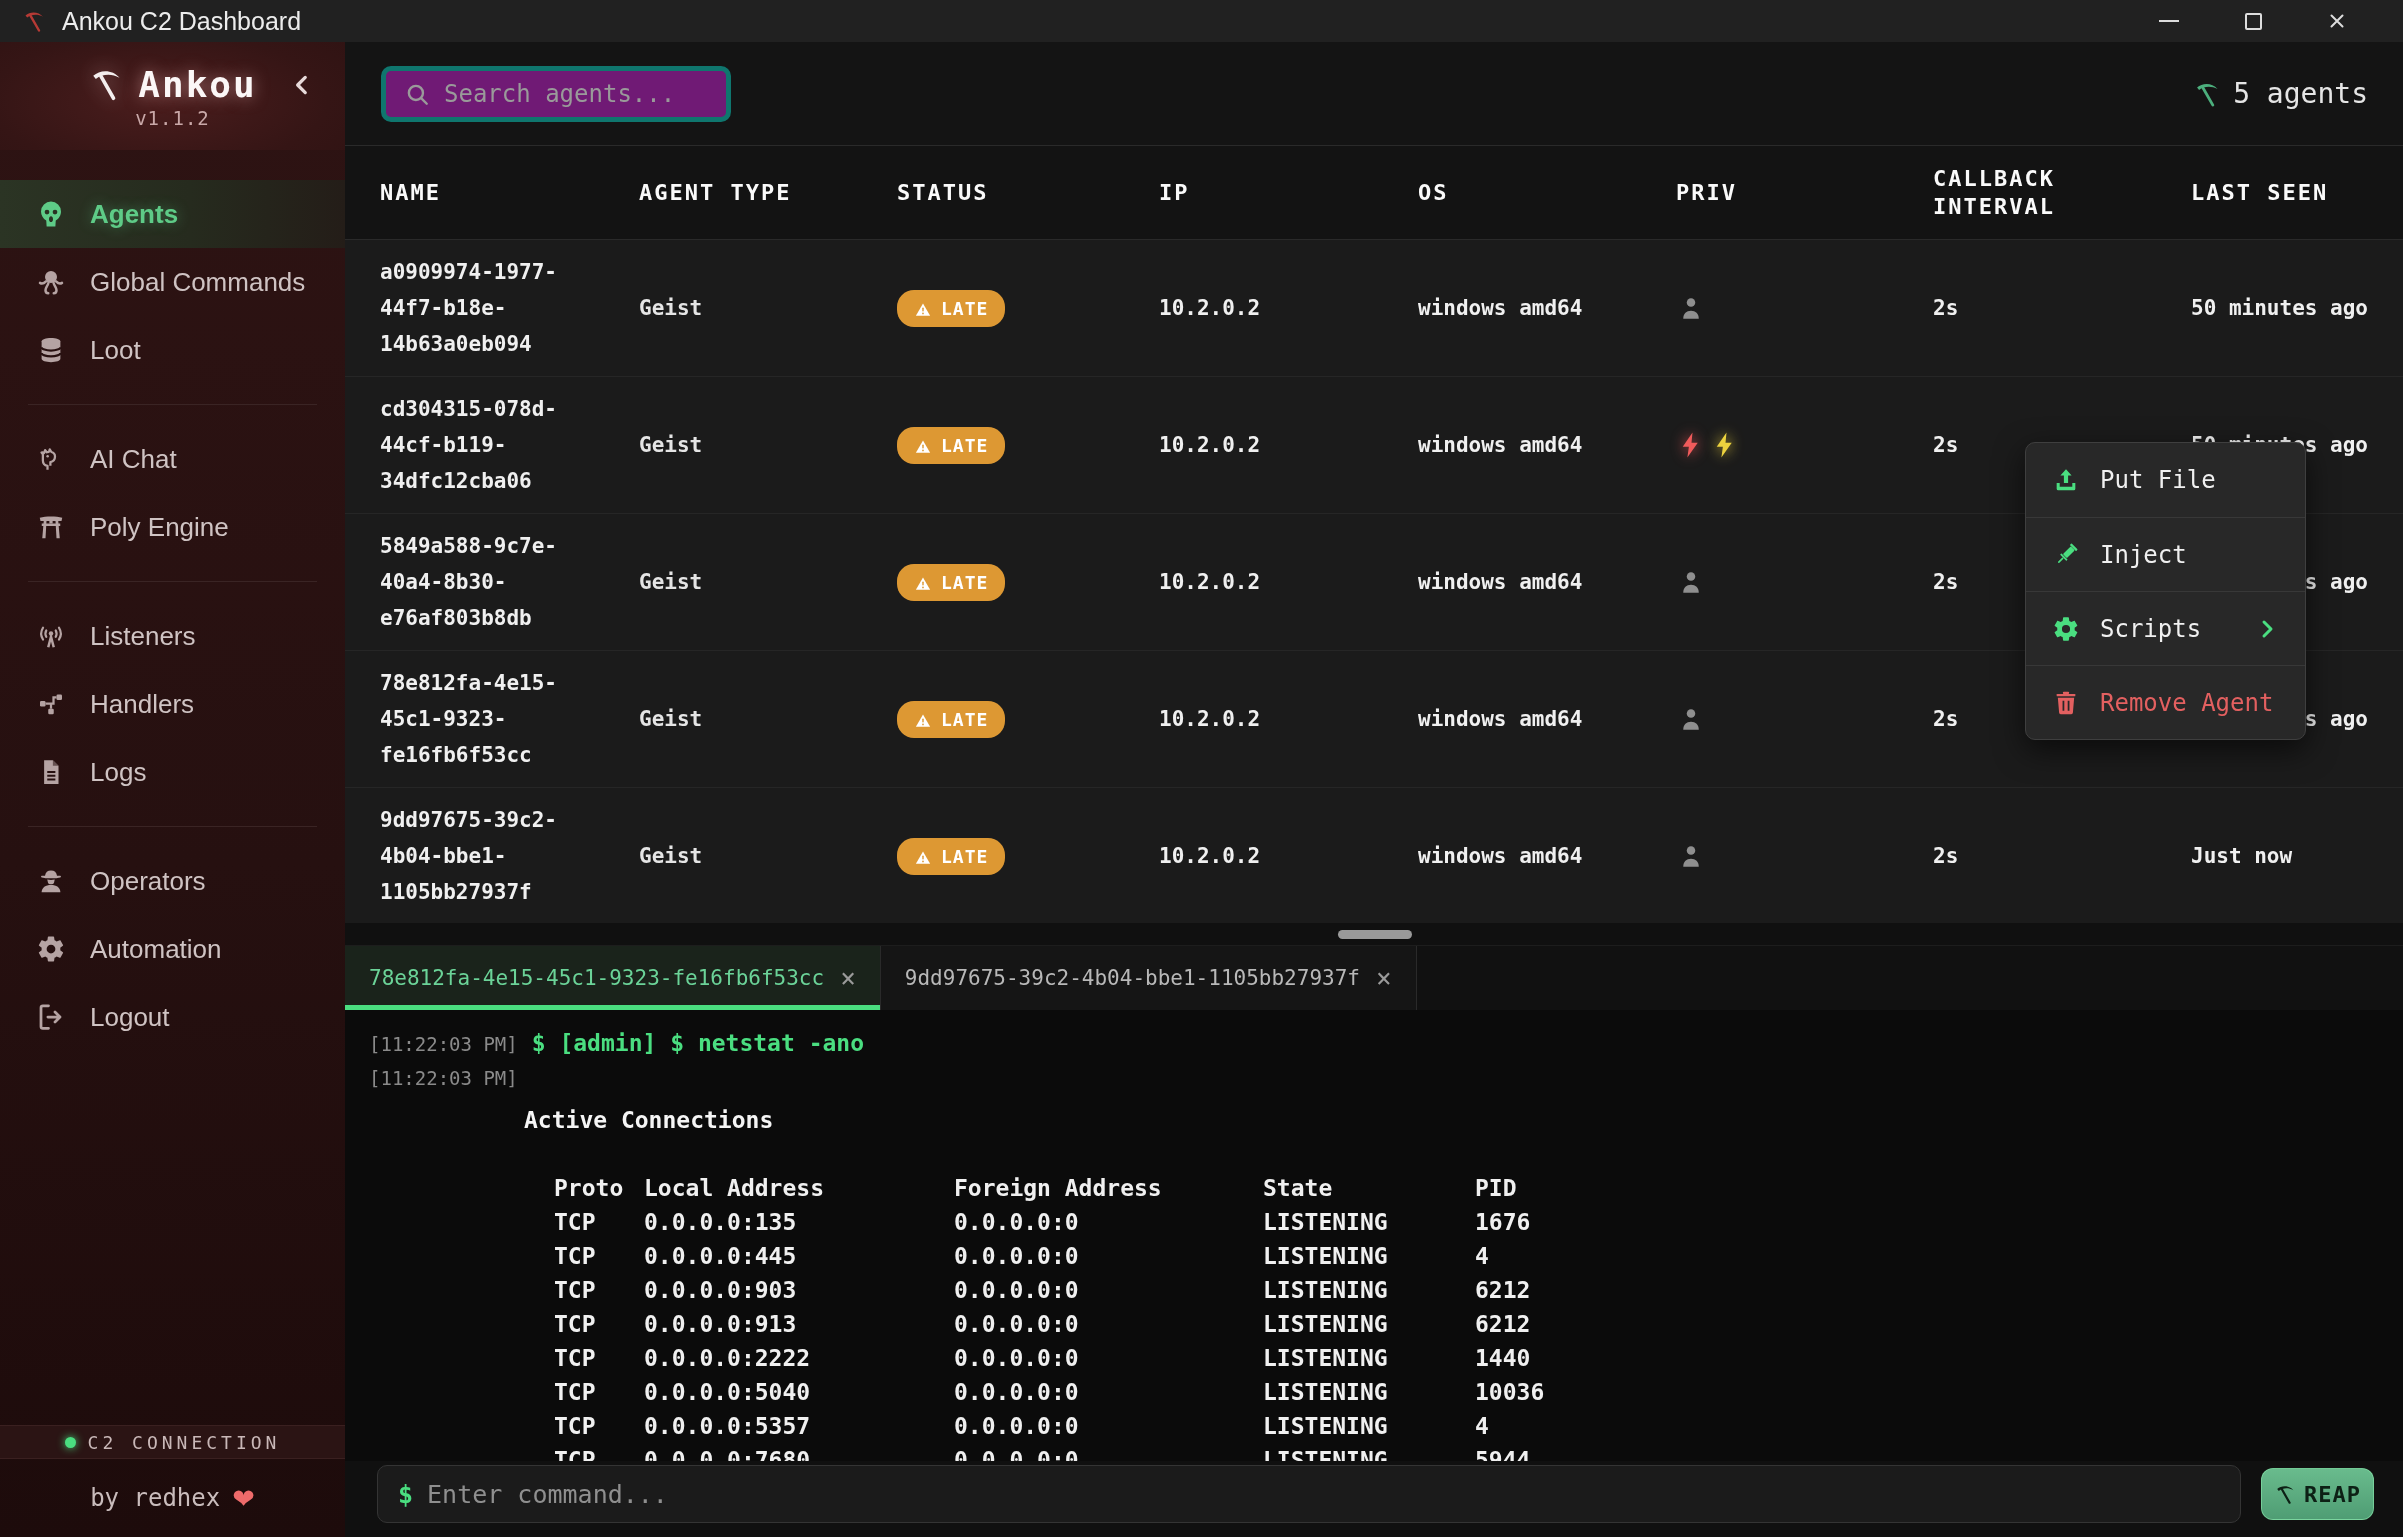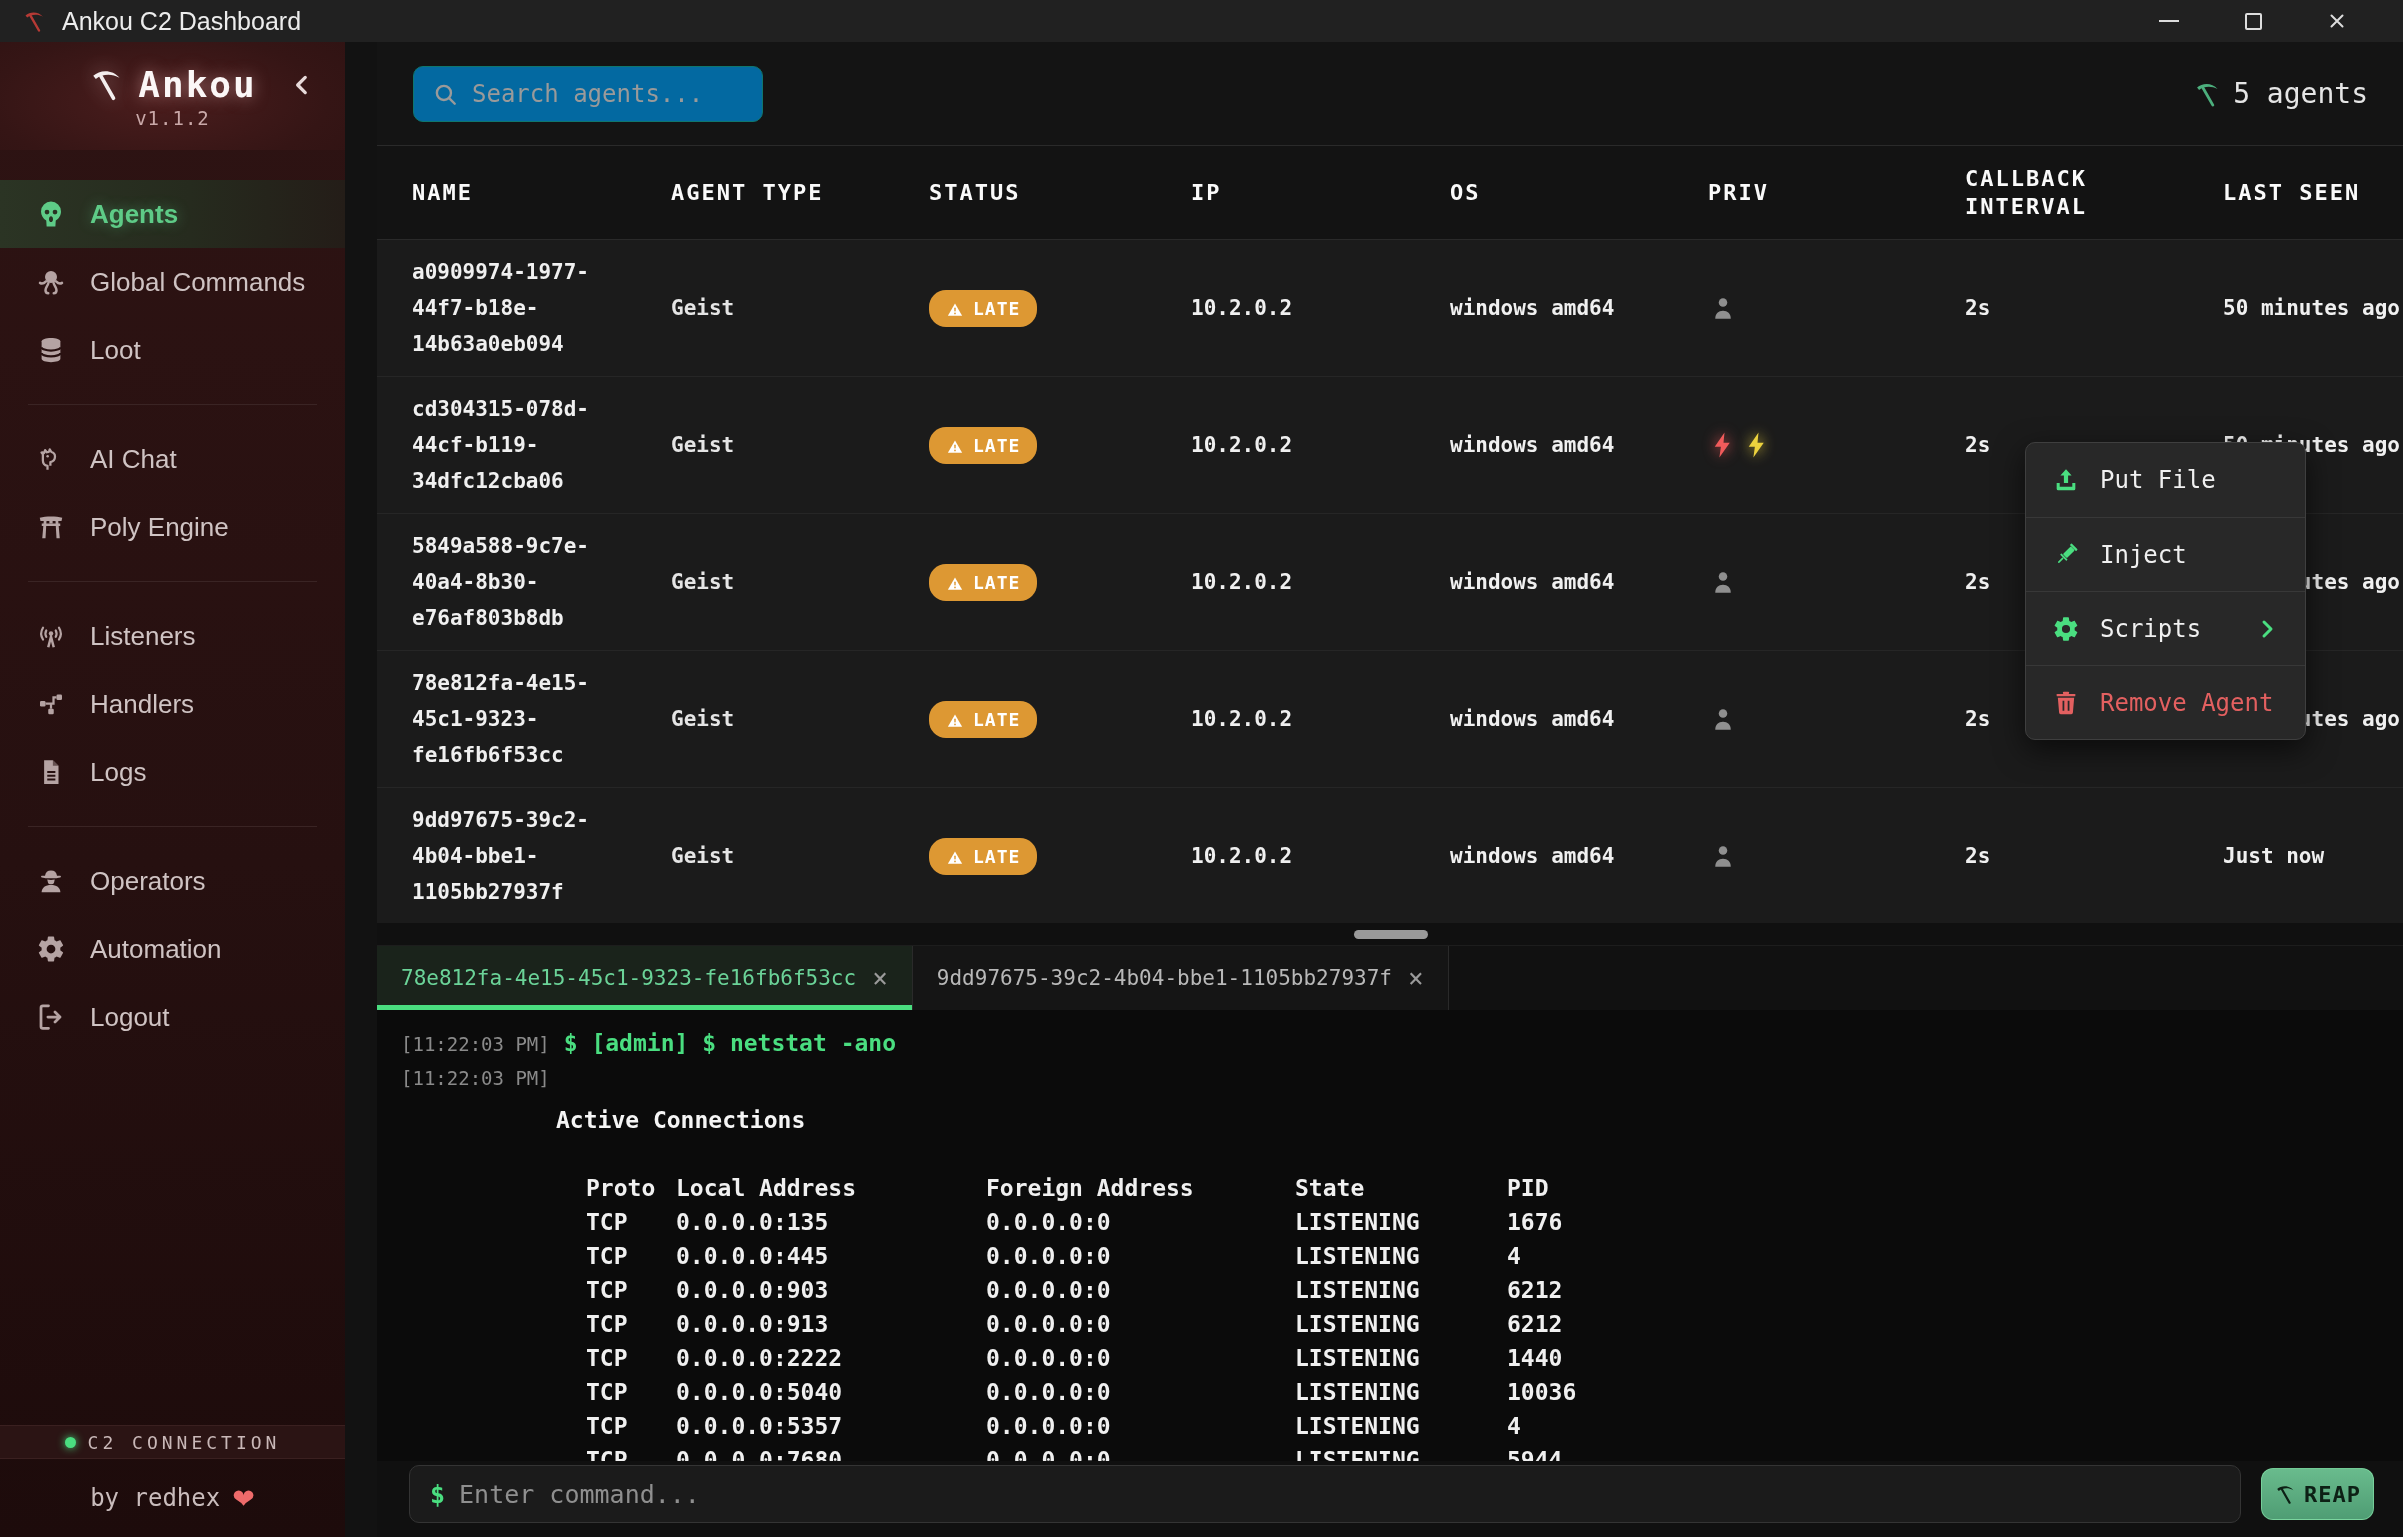--- a/index.html
+++ b/index.html
@@ -10,21 +10,21 @@
   
   .titlebar { height:42px; background:#212121; display:flex; align-items:center; padding:0 0 0 22px; }
   .app-icon { width:24px; height:24px; color:#b63a35; margin-right:16px; }
   .title-text { font-family:"Liberation Sans", sans-serif; font-size:25px; color:#ececec; }
   .win-controls { margin-left:auto; display:flex; gap:22px; padding-right:36px; }
   .winbtn { width:62px; height:42px; display:flex; align-items:center; justify-content:center; color:#ddd; cursor:pointer; }
   .glyph-min { width:20px; height:2px; background:#ddd; }
   .glyph-max { width:17px; height:17px; border:2px solid #ddd; border-radius:2px; }
 
   
-  .app { display:flex; height:1495px;gap:32px; }
+  .app { display:flex; height:1495px; }
 
   
   .sidebar { width:345px; flex:none; display:flex; flex-direction:column;
              background:linear-gradient(180deg,#2e1313 0%,#261010 55%,#1d0b0b 100%); }
   .brand { height:108px; position:relative; background:radial-gradient(ellipse 70% 90% at 46% 55%, #4a1d1d 0%, #351515 70%, #301313 100%);
            display:flex; flex-direction:column; align-items:center; justify-content:center; }
   .brand-row { display:flex; align-items:center; gap:14px; }
   .brand-scythe { width:36px; height:36px; color:#f3eeee; filter:drop-shadow(0 0 10px rgba(255,210,210,.45)); }
   .brand-name { font-size:36px; font-weight:bold; letter-spacing:2px; color:#fbf7f7;
                 text-shadow:0 0 16px rgba(255,200,200,.5); }
@@ -44,21 +44,21 @@
                 display:flex; align-items:center; justify-content:center; gap:12px; }
   .conn-dot { width:11px; height:11px; border-radius:50%; background:#4ade80; box-shadow:0 0 9px #4ade80; }
   .conn-label { font-size:18px; letter-spacing:4px; color:#c9b8b8; }
   .credit { height:78px; display:flex; align-items:center; justify-content:center; gap:12px;
             font-size:24px; color:#c9bcbc; }
   .heart { color:#ef6b6b; font-size:27px; font-family:"DejaVu Sans", sans-serif; }
 
   
   .main { flex:1; display:flex; flex-direction:column; background:#141414; min-width:0; }
   .topbar { height:103px; flex:none; display:flex; align-items:center; padding:0 36px; }
-  .searchbox { width:350px; height:56px; background:#0369a1; border:1px solid #0f766e; border-radius:10px;
+  .searchbox { width:350px; height:56px; background:#701a75; border:5px solid #0f766e; border-radius:10px;
                display:flex; align-items:center; gap:14px; padding:0 18px; }
   .search-ico { width:26px; height:26px; color:#9a9a9a; flex:none; }
   .searchbox input { background:transparent; border:none; outline:none; color:#cfcfcf; width:100%;
                      font-family:"DejaVu Sans Mono", monospace; font-size:24px; }
   .searchbox input::placeholder { color:#9a9a9a; }
   .agents-badge { margin-left:auto; display:flex; align-items:center; gap:12px; }
   .badge-scythe { width:28px; height:28px; color:#4caf7d; }
   .agents-count { font-size:28px; color:#e5e5e5; }
 
   

